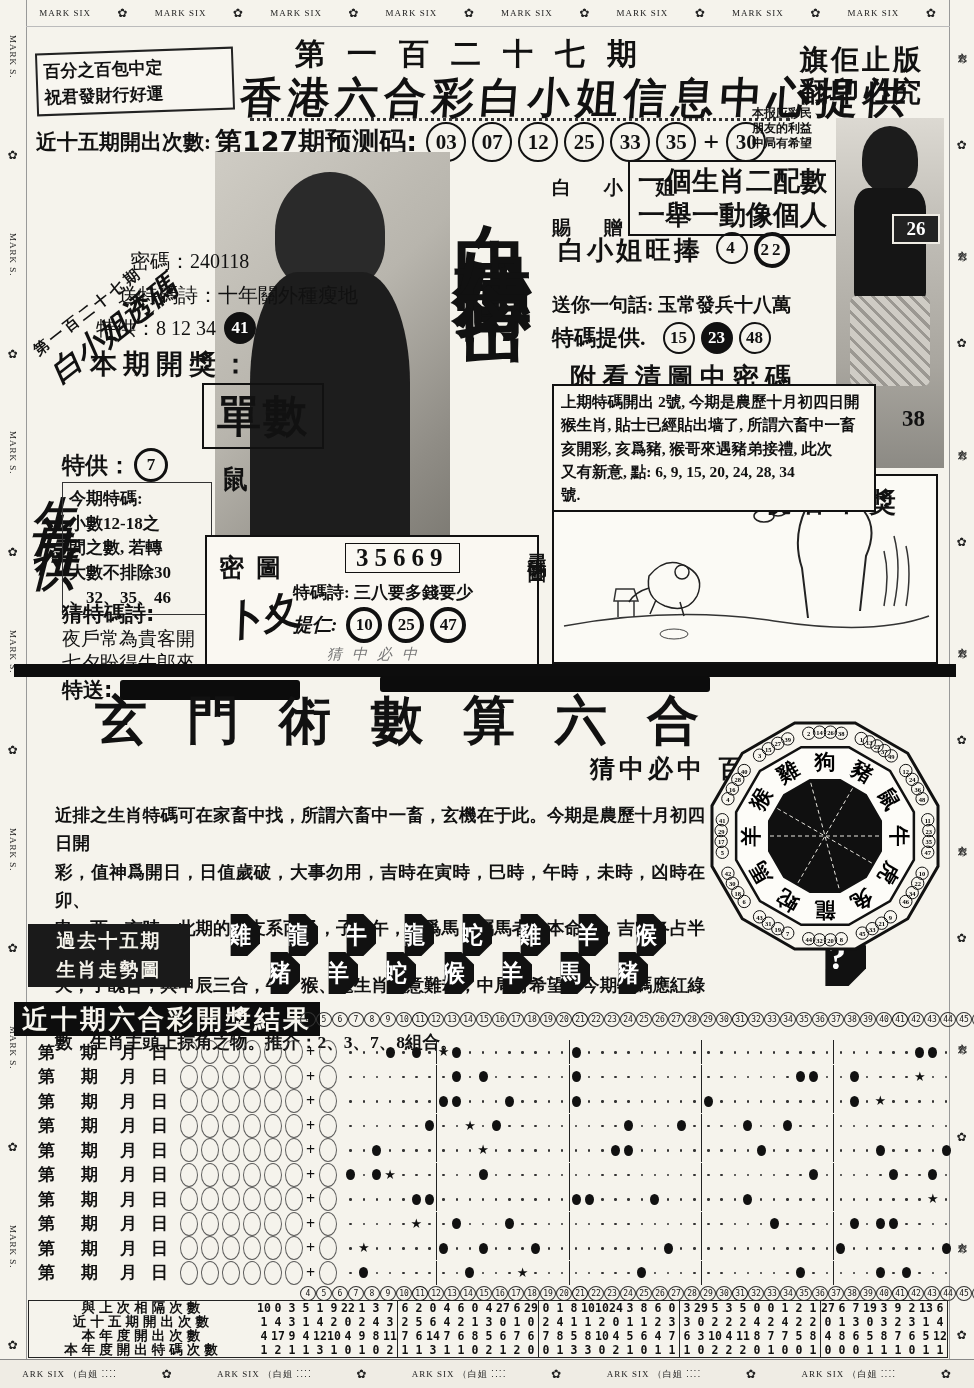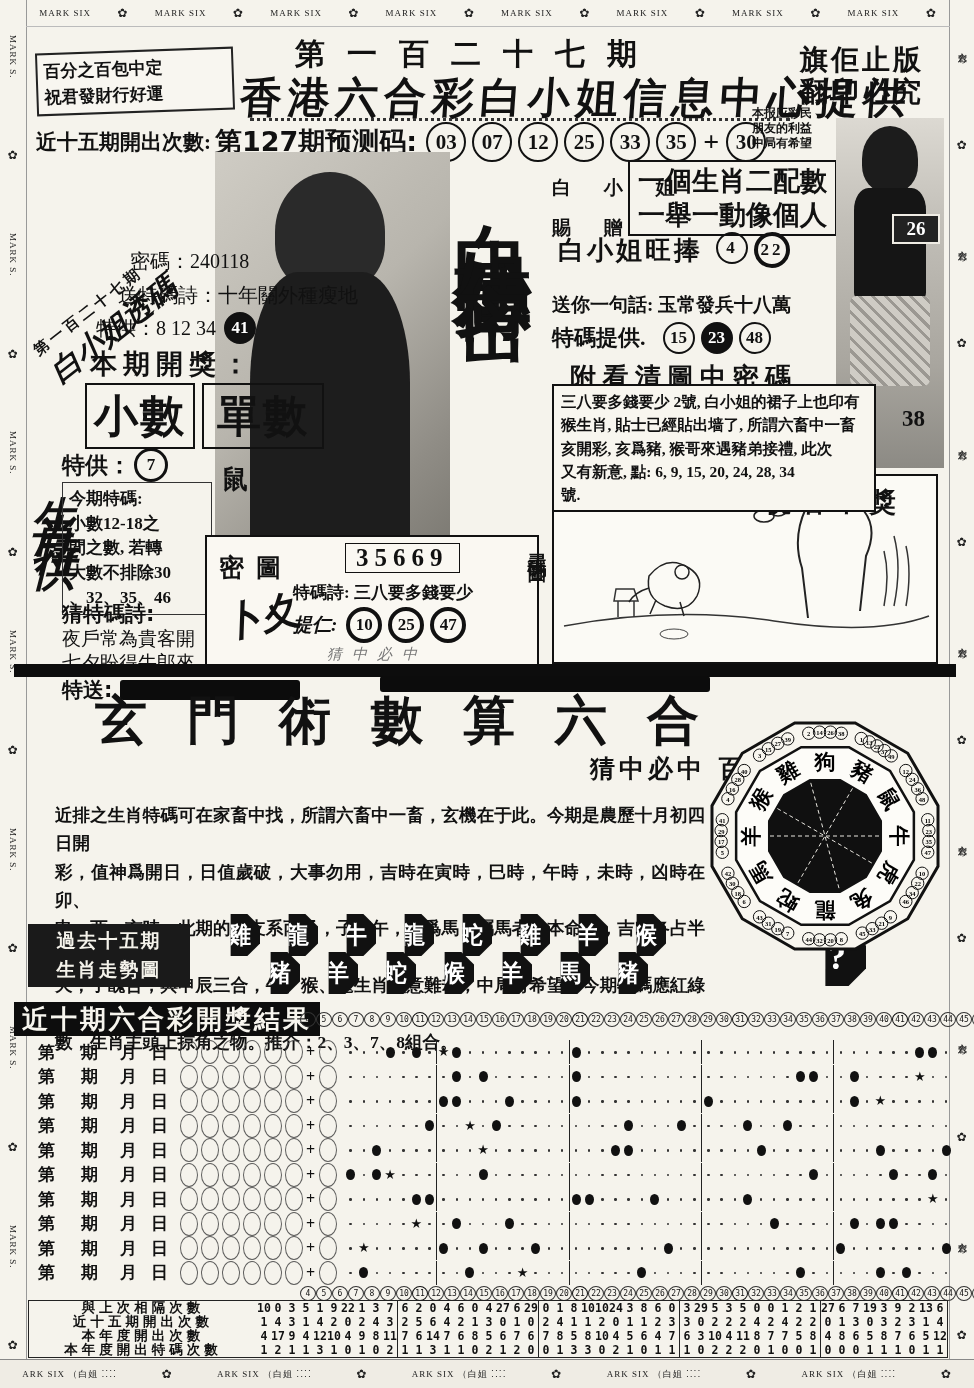--- a/index.html
+++ b/index.html
@@ -210,21 +210,20 @@
     <div style="font-size:15px;letter-spacing:4px;">第一百二十七期</div>
     <div style="font-size:30px;font-style:italic;">白小姐透碼</div>
   </div>
   <div class="abs line20" style="left:130px;top:248px;">密碼：240118</div>
   <div class="abs line20" style="left:118px;top:282px;">送特碼詩：十年關外種瘦地</div>
   <div class="abs line20" style="left:96px;top:312px;display:flex;align-items:center;">
     <span>特供：8  12  34</span>
     <span class="circle-num circle-sm circle-fill" style="margin-left:8px;">41</span>
   </div>
   <div class="abs b" style="left:90px;top:346px;font-size:27px;letter-spacing:6px;">本期開獎：</div>
-  <div class="abs numbox" style="left:85px;top:383px;width:106px;height:62px;">小數</div>
   <div class="abs numbox" style="left:202px;top:383px;width:118px;height:62px;">單數</div>
   <div class="abs" style="left:62px;top:448px;display:flex;align-items:center;font-size:23px;font-weight:bold;">
     <span>特供：</span>
     <span class="circle-num circle-sm" style="border-width:3px;">7</span>
   </div>
   <div class="abs vert-big" style="left:24px;top:460px;height:210px;">生肖特供</div>
   <div class="abs tipbox" style="left:62px;top:482px;width:136px;">
     <div>今期特碼:</div>
     <div>小數12-18之</div>
     <div>間之數, 若轉</div>
@@ -276,21 +275,21 @@
     <span id="tema-circles" style="display:inline-flex;margin-left:14px;">
         <span class="circle-num circle-sm">15</span>
         <span class="circle-num circle-sm circle-fill">23</span>
         <span class="circle-num circle-sm">48</span>
       </span>
   </div>
   <div class="abs b" style="left:570px;top:360px;font-size:26px;">附 看 清 圖 中 密 碼</div>
   <div class="abs dash-box" style="left:600px;top:398px;">白小姐傳電</div>
 
   <div class="abs msg-box" style="left:552px;top:384px;width:306px;background:#f8f6ef;z-index:2;top:384px;display:block;left:552px;" id="msgbox">
-      <div>三八要多錢要少 2號, 白小姐的裙子上也印有</div>
+      <div>上期特碼開出 2號, 今期是農歷十月初四日開</div>
       <div>猴生肖, 貼士已經貼出墙了, 所謂六畜中一畜</div>
       <div>亥開彩, 亥爲豬, 猴哥來遇豬弟接禮, 此次</div>
       <div>又有新意, 點: 6, 9, 15, 20, 24, 28, 34</div>
       <div>號.</div>
     </div>
 
   <div class="abs gray" style="left:700px;top:462px;font-size:13px;font-weight:bold;border-bottom:1px solid #999;">期特居四平均: 2, 1, 21, 39</div>
 
   <div class="abs cartoon" style="left:552px;top:474px;width:382px;height:186px;">
     <svg width="382" height="186" viewBox="0 0 382 186">

